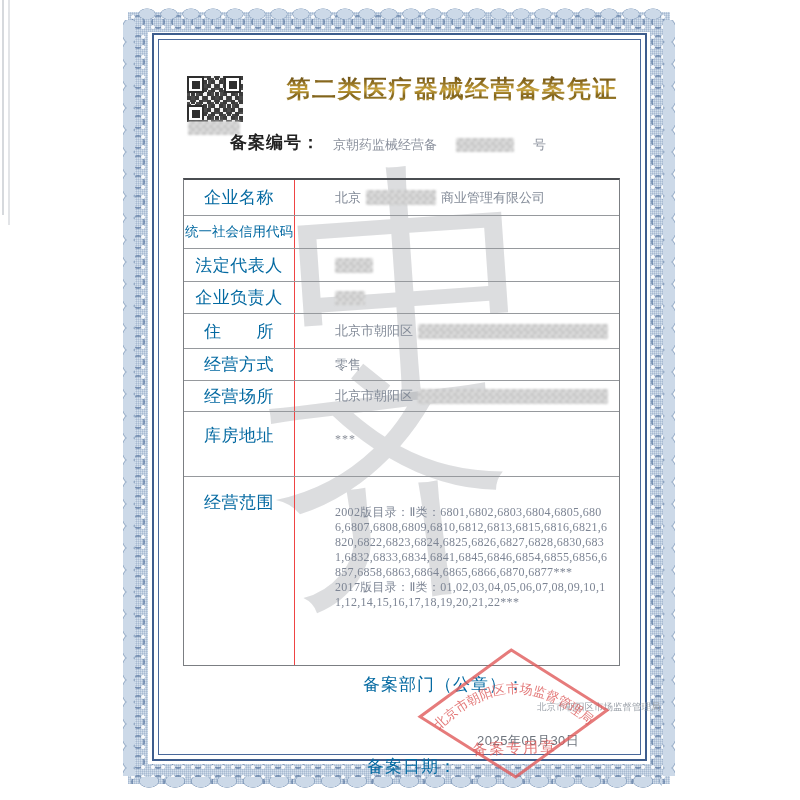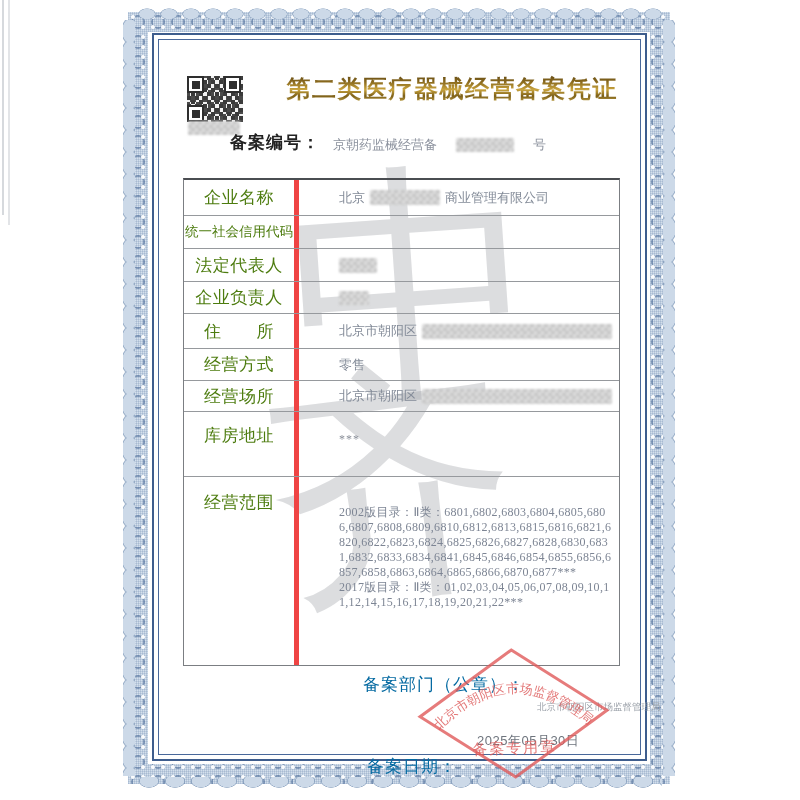--- a/index.html
+++ b/index.html
@@ -57,22 +57,22 @@
 
   
   .regno-label{left:102px;top:119px;z-index:6;font-family:"Liberation Serif","DejaVu Serif",serif;
     font-size:17px;font-weight:600;color:#222;letter-spacing:1px;}
   .regno-value{left:205px;top:124px;z-index:6;font-size:13px;color:#8b919d;display:flex;align-items:center;gap:19px;}
 
   
   .tbl{left:55px;top:166px;width:435px;z-index:4;border:1px solid #7b7e82;border-top:2px solid #4a4d51;}
   .r{display:flex;border-bottom:1px solid #96999d;}
   .r:last-child{border-bottom:none;}
-  .lc{width:110px;border-right:5px solid #ef4444;display:flex;align-items:center;justify-content:center;
-    font-family:"Liberation Serif","DejaVu Serif",serif;font-size:17px;color:#4d7c0f;letter-spacing:.5px;text-align:right;}
+  .lc{width:110px;border-right:1px solid #ef4444;display:flex;align-items:center;justify-content:center;
+    font-family:"Liberation Serif","DejaVu Serif",serif;font-size:17px;color:#0369a1;letter-spacing:.5px;text-align:right;}
   .lc.small{font-size:13.5px;letter-spacing:0;}
   .vc{flex:1;display:flex;align-items:center;padding-left:40px;font-size:13px;color:#838b98;gap:5px;position:relative;z-index:4;font-family:Liberation Serif, serif;}
   .scope{width:276px;font-size:12px;line-height:15px;letter-spacing:.3px;color:#7d8594;word-break:break-all;}
   .stars{color:#8a8f99;font-size:12px;letter-spacing:1px;}
 
   
   .f-label{z-index:6;font-family:"Liberation Serif","DejaVu Serif",serif;font-size:17px;color:#0369a1;letter-spacing:1px;white-space:nowrap;}
   .dept-gray{left:409px;top:689px;z-index:5;font-size:9.5px;color:#9ba1a9;white-space:nowrap;}
   .date-val{left:349px;top:720px;z-index:8;font-size:13px;color:#6e747d;letter-spacing:.5px;white-space:nowrap;}
   .seal{left:288px;top:634px;width:195px;height:135px;z-index:9;transform:rotate(-2deg);}

